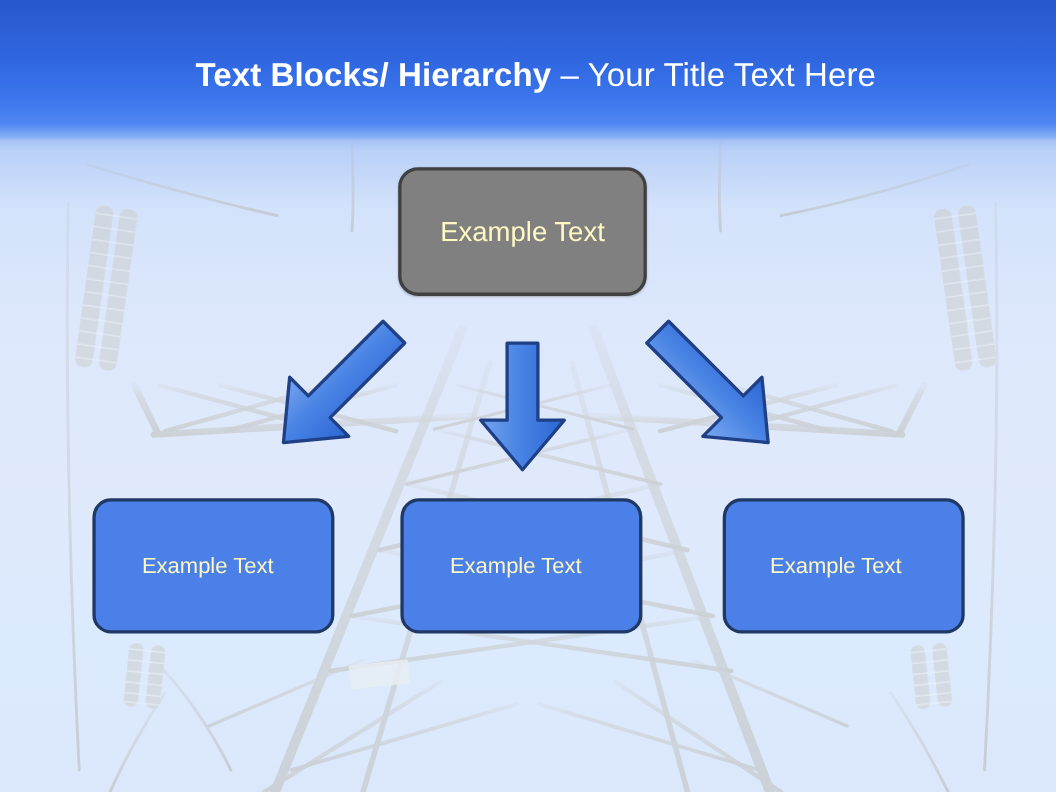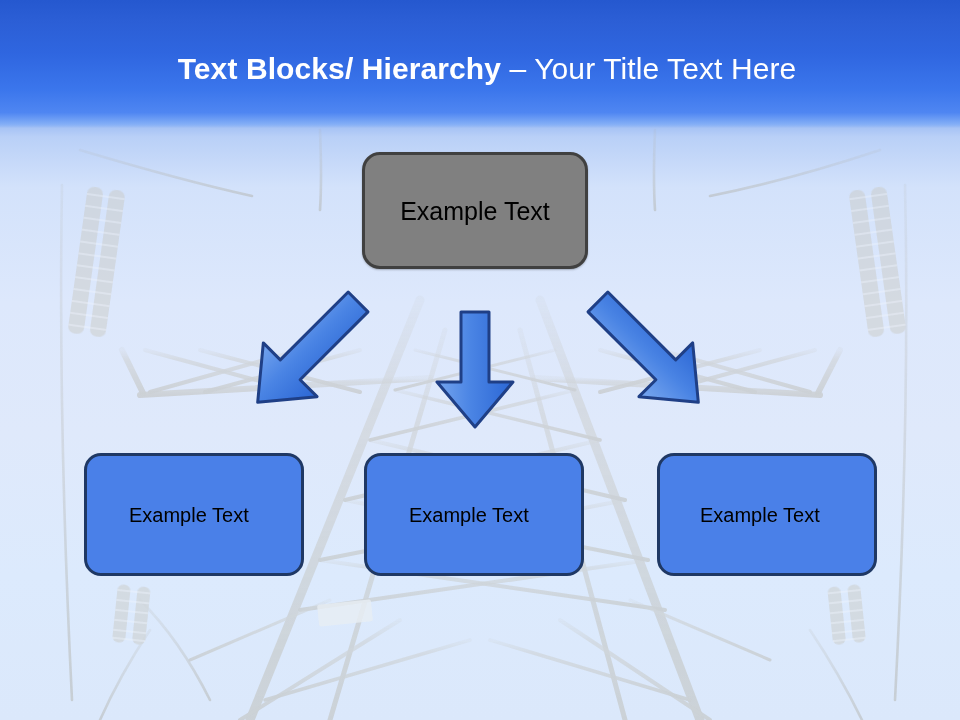--- a/index.html
+++ b/index.html
@@ -85,21 +85,21 @@
     font-weight: normal;
   }
 
   
   .node {
     position: absolute;
     box-sizing: border-box;
     display: flex;
     align-items: center;
     border-radius: 16px;
-    color: #000000;
+    color: #fef9c3;
     font-size: 24px;
     line-height: 30px;
   }
   .node-top {
     left: 362px;
     top: 152px;
     width: 226px;
     height: 117px;
     background: #808080;
     border: 3px solid #404040;

